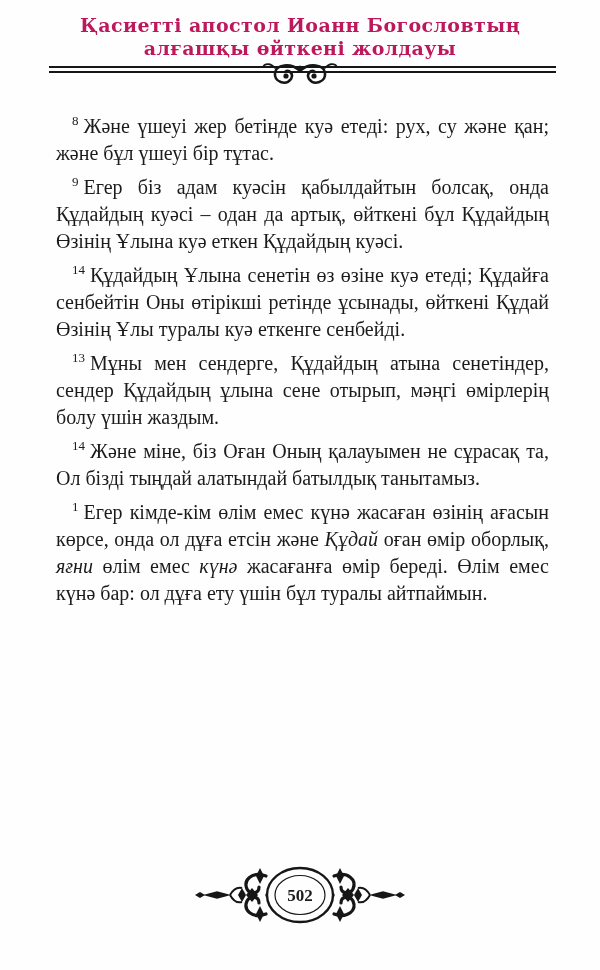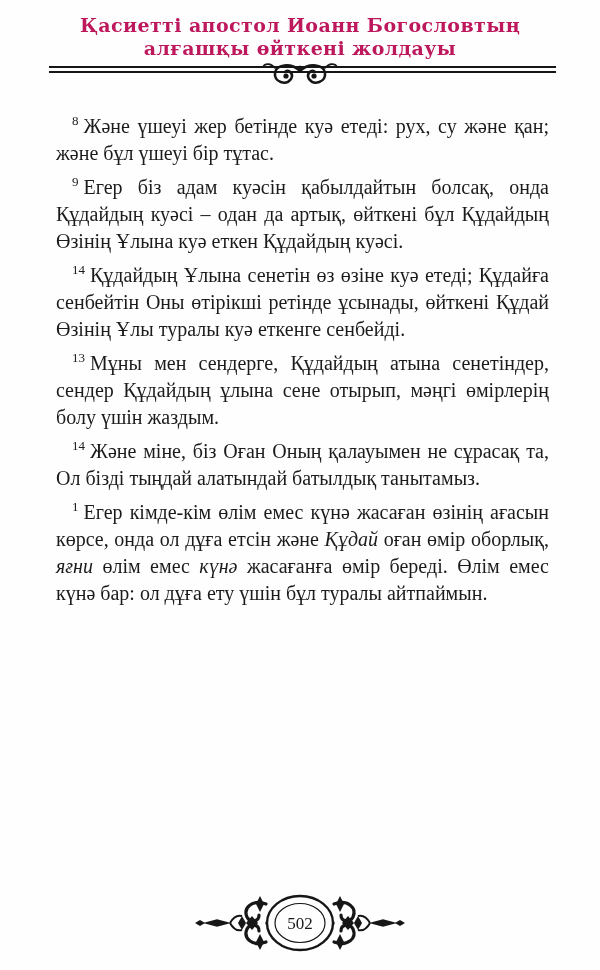--- a/index.html
+++ b/index.html
@@ -49,23 +49,24 @@
   }
   p.verse { margin: 7px; text-indent: 16px; }
   p.verse sup {
     font-size: 13px;
     line-height: 0;
     margin-right: 5px;
   }
   p.verse em { font-style: italic; }
   .footer-ornament {
     position: absolute;
-    bottom: 15px; left: 50%;
+    bottom: 43px; left: 50%;
     transform: translateX(-50%);
     line-height: 0;
+    font-weight: bold;
   }
   svg { display: block; }
   .cartouche-number {
     font-family: "Liberation Serif", serif;
     font-size: 17px;
     fill: #1b1b1b;
   }
 </style>
 </head>
 <body>

